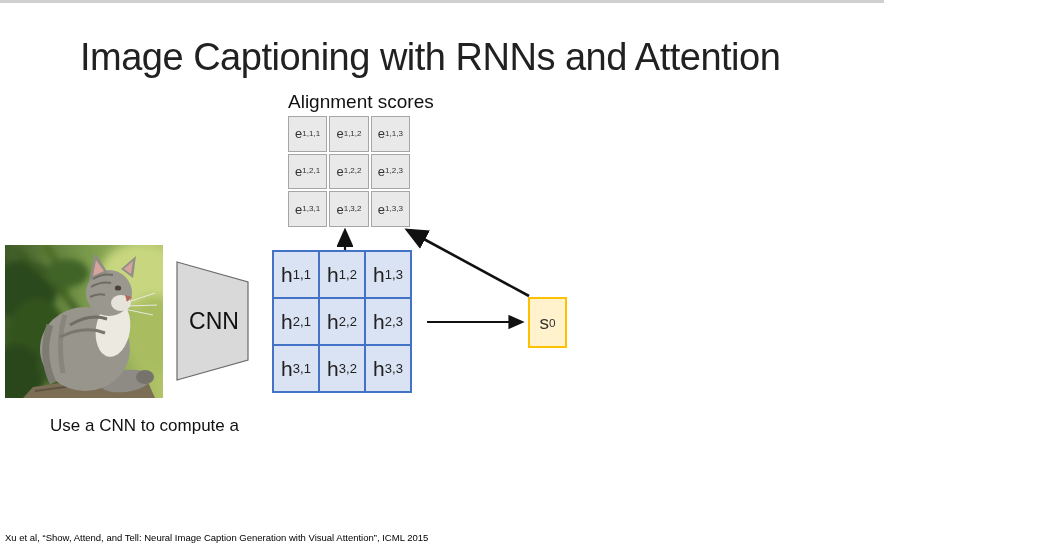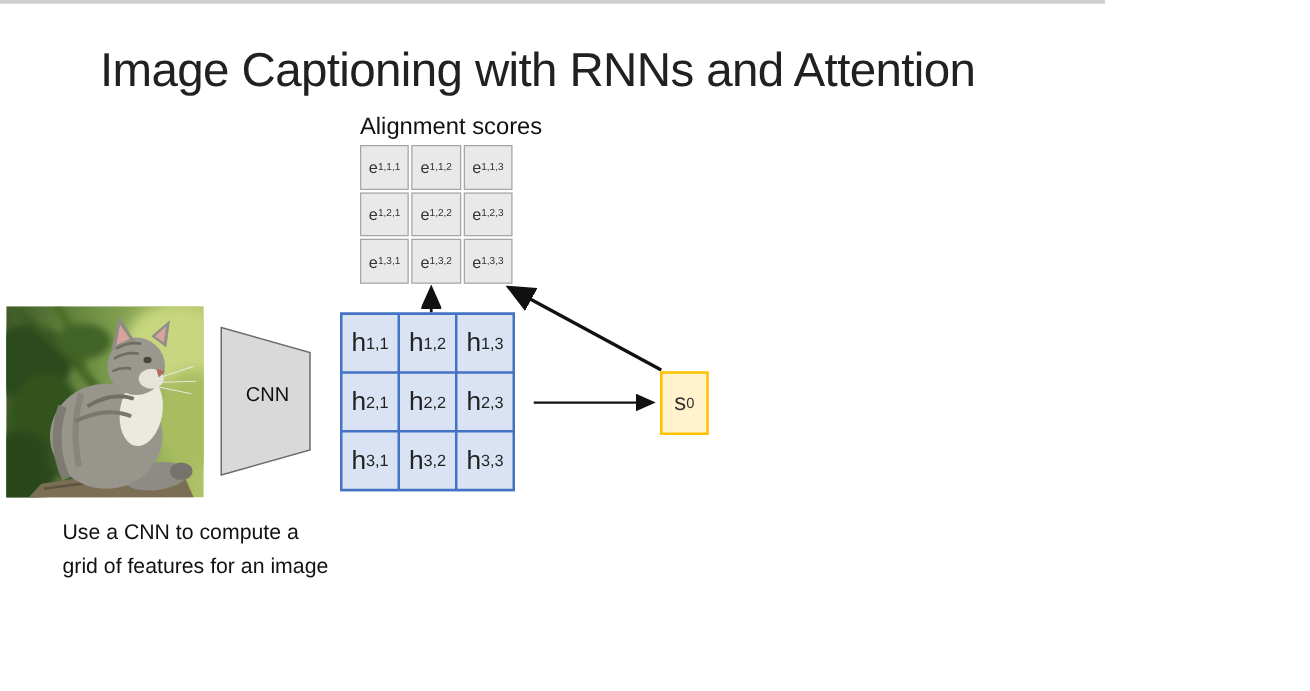--- a/index.html
+++ b/index.html
@@ -74,21 +74,21 @@
     position: absolute; left: 5px; top: 245px;
     width: 158px; height: 153px;
   }
   .cnn-shape {
     position: absolute; left: 175px; top: 258px;
     width: 78px; height: 126px;
   }
   .cnn-label {
     position: absolute; left: 180px; top: 308px;
     width: 68px; text-align: center;
-    font-size: 16px; color: #111;
+    font-size: 23px; color: #111;
   }
   .arrow-svg { position: absolute; }
   #arrow-up    { left: 337px; top: 223px; }
   #arrow-right { left: 424px; top: 313px; }
   #arrow-diag  { left: 396px; top: 220px; }
   .state-box {
     position: absolute; left: 528px; top: 297px;
     width: 39px; height: 51px;
     background: #fff2cc;
     border: 2px solid #ffc000;
@@ -277,17 +277,17 @@
         <path d="M0,0 L9,4 L0,8 z" fill="#111"></path>
       </marker>
     </defs>
     <line x1="133" y1="76" x2="13" y2="11" stroke="#111" stroke-width="2.6" marker-end="url(#ahD)"></line>
   </svg>
 
   <div class="state-box">s<sub>0</sub></div>
 
   <div class="caption">
     <div>Use a CNN to compute a</div>
-    <div>grid of features for an image</div>
   </div>
 
+  <div class="footer">Xu et al, “Show, Attend, and Tell: Neural Image Caption Generation with Visual Attention”, ICML 2015</div>
 
 </div>
 
 </body></html>

